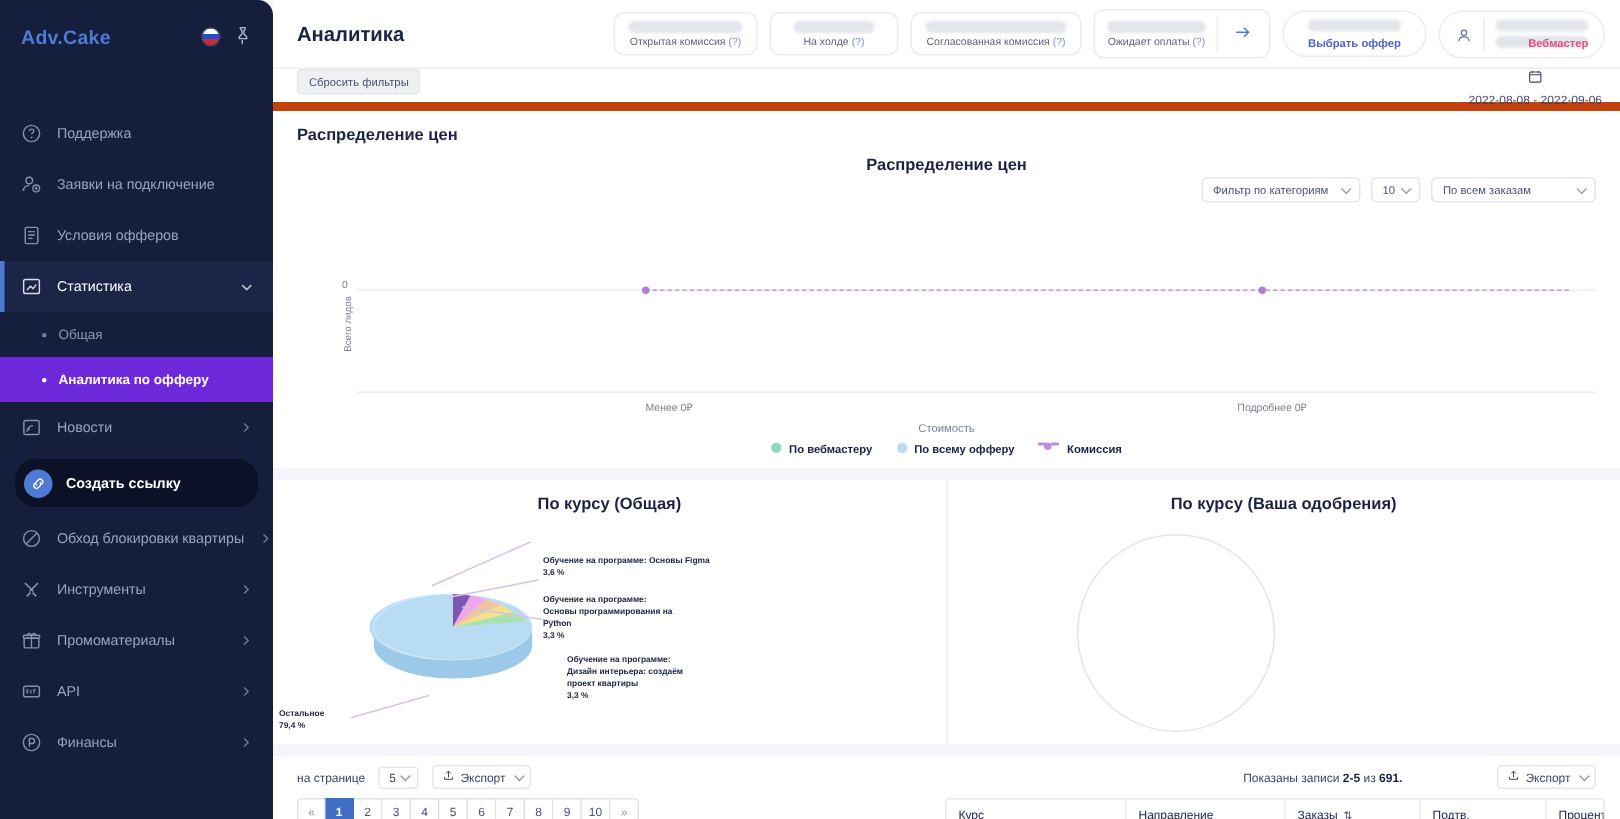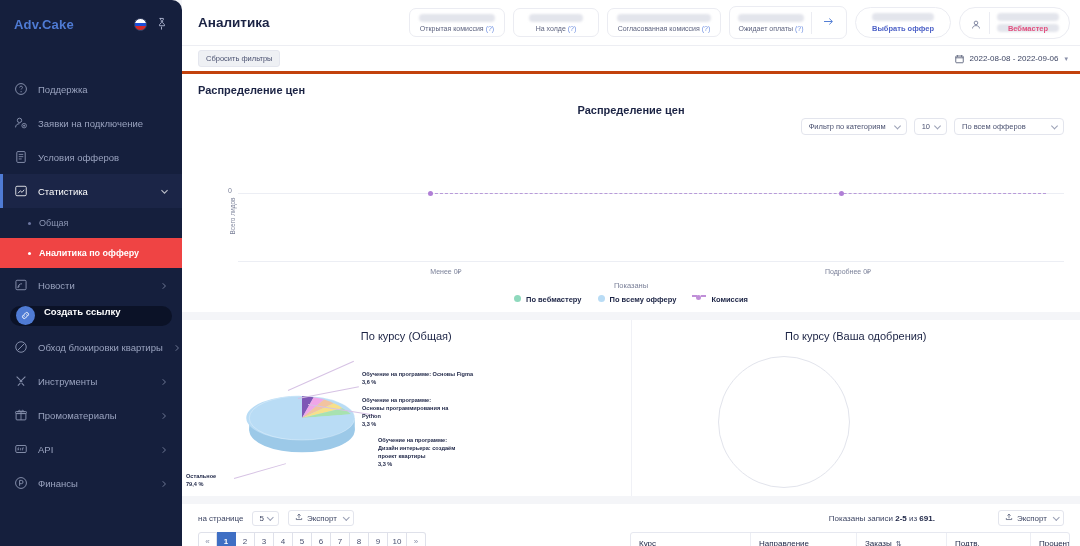--- a/index.html
+++ b/index.html
@@ -69,26 +69,26 @@
     content:""; position:absolute; left:0; top:0; bottom:0; width:3px;
     background:#4f7bd4;
   }
   .sb-sub {
     display:flex; align-items:center; gap:8px;
     height:30px; padding-left: 28px; padding-right: 14px;
     font-size: 9px; color:#8d97b5; cursor:pointer;
   }
   .sb-sub .dot { width:3px; height:3px; border-radius:50%; background:#6b7characters; }
   .sb-sub .dot { background:#6b76a0; }
-  .sb-sub.active { background:#ef4444; color:#fff; font-weight:bold;align-items:center; }
+  .sb-sub.active { background:#6d28d9; color:#fff; font-weight:bold;align-items:center; }
   .sb-sub.active .dot { background:#fff; }
 
   .sb-pill {
-    display:flex; gap:9px;
-    margin: 4px 10px; height: 20px;
+    display:flex; align-items:center; gap:9px;
+    margin: 4px 10px; height: 32px;
     padding: 0 12px 0 6px;
     background: #0b1227;
     border-radius: 14px;
     color:#fff; font-size: 9.5px; font-weight: bold;
     cursor:pointer;
   }
   .sb-pill .badge {
     width:19px;height:19px;border-radius:50%;
     background:#4f7bd4; flex:0 0 19px;
     display:flex;align-items:center;justify-content:center;
@@ -137,39 +137,39 @@
     display:flex; flex-direction:column; align-items:center; gap:3px;
   }
   .offer-lbl { font-size:7.5px; color:#4f63c8; font-weight:bold; white-space:nowrap; }
   .user-card {
     border:1px solid #ebecf2; border-radius:18px; background:#fff;
     padding: 4px 10px; display:flex; align-items:center; gap:7px;
   }
   .user-ic { width:12px;height:12px; }
   .user-col { display:flex; flex-direction:column; gap:3px; align-items:flex-end; }
   .user-col .blurbar { width: 62px; }
-  .webm-row { position:relative; width:62px; display:flex; justify-content:center; }
+  .webm-row { position:relative; width:62px; display:flex; justify-content:flex-end; }
   .webm-row .blurbar { position:absolute; left:0; top:0; width:62px; }
   .webm { font-size:7.5px; color:#e2507f; font-weight:bold; position:relative; z-index:2; }
 
   
   .filterbar {
     height: 28px; background:#fff;
-    display:flex; align-items:center;
+    display:flex; align-items:flex-start;
     padding: 0 12px 0 16px;
-    border-bottom:3px solid #c2410c;
+    border-bottom:6px solid #c2410c;
     flex:0 0 28px;
   }
   .reset-btn {
     background:#eef0f4; border:1px solid #e4e6ee; border-radius:3px;
     font-size:7.5px; color:#4a5170; padding: 3px 7px; cursor:pointer;
   }
   .daterange {
     margin-left:auto; display:flex; align-items:center; gap:6px;
-    font-size:8px; color:#3d4563; cursor:pointer;
+    font-size:8px; color:#3d4563; cursor:pointer;flex-direction:column;
   }
   .daterange .cal { width:9px; height:10px; }
   .daterange .car { font-size:7px; color:#8a90a8; }
 
   
   .scroll { flex:1; overflow:hidden; display:flex; flex-direction:column; }
   .panel { background:#fff; }
   .panel-title-sm {
     font-size:11px; font-weight:bold; color:#1b2344;
     padding: 10px 16px 4px;
@@ -222,21 +222,21 @@
   .lg .swline { width:14px; height:0; border-top:2px dashed #c08fd8; position:relative; }
   .lg .swline::after {
     content:""; position:absolute; left:4px; top:-2.5px;
     width:5px;height:5px;border-radius:50%;background:#c08fd8;
   }
 
   
   .pie-row { display:flex; margin-top: 8px; background:#fff; flex:0 0 auto; }
   .pie-col { flex:1; padding: 10px 0 4px; position:relative; }
   .pie-col + .pie-col { border-left:1px solid #f0f1f6; }
-  .pie-ttl { text-align:center; font-size:11px; font-weight:normal; color:#1b2344; }
+  .pie-ttl { text-align:center; font-size:11px; font-weight:bold; color:#1b2344; }
   .pie-stage { position:relative; height: 150px; }
 
   .pie3d { position:absolute; left:58px; top:22px; width:124px; height:108px; }
   .label-note {
     position:absolute; font-size:5.6px; line-height:1.45;
     color:#1b2344; font-weight:bold; white-space:pre-line;
   }
   .leader { position:absolute; height:0; border-top:0.7px solid #d6c2e4; transform-origin: left center; }
 
   .emptycircle {
@@ -557,36 +557,36 @@
 
     <div class="scroll">
 
       <div class="panel">
         <div class="panel-title-sm">Распределение цен</div>
         <div class="chart-title">Распределение цен</div>
 
         <div class="chart-controls">
           <div class="sel w-cat">Фильтр по категориям</div>
           <div class="sel w-num">10</div>
-          <div class="sel w-ord">По всем офферов</div>
+          <div class="sel w-ord">По всем заказам</div>
         </div>
 
         <div class="scatter-wrap">
           <div class="ylabel">Всего лидов</div>
           <div class="ytick0">0</div>
           <div class="gridline" style="top:52px"></div>
           <div class="gridline" style="top:120px"></div>
 
           <div class="series-line" style="left:232px; right:18px; top:52px;"></div>
           <div class="pt" style="left:230px; top:49.5px;"></div>
           <div class="pt" style="left:641px; top:49.5px;"></div>
 
           <div class="xtick" style="left:248px; top:126px;">Менее 0₽</div>
           <div class="xtick" style="left:650px; top:126px;">Подробнее 0₽</div>
-          <div class="xtitle" style="top:140px;">Показаны</div>
+          <div class="xtitle" style="top:140px;">Стоимость</div>
         </div>
 
         <div class="legend">
           <div class="lg">
             <span class="sw" style="background:#8fd9bd"></span>
             <span>По вебмастеру</span>
           </div>
           <div class="lg">
             <span class="sw" style="background:#b9dcf5"></span>
             <span>По всему офферу</span>

